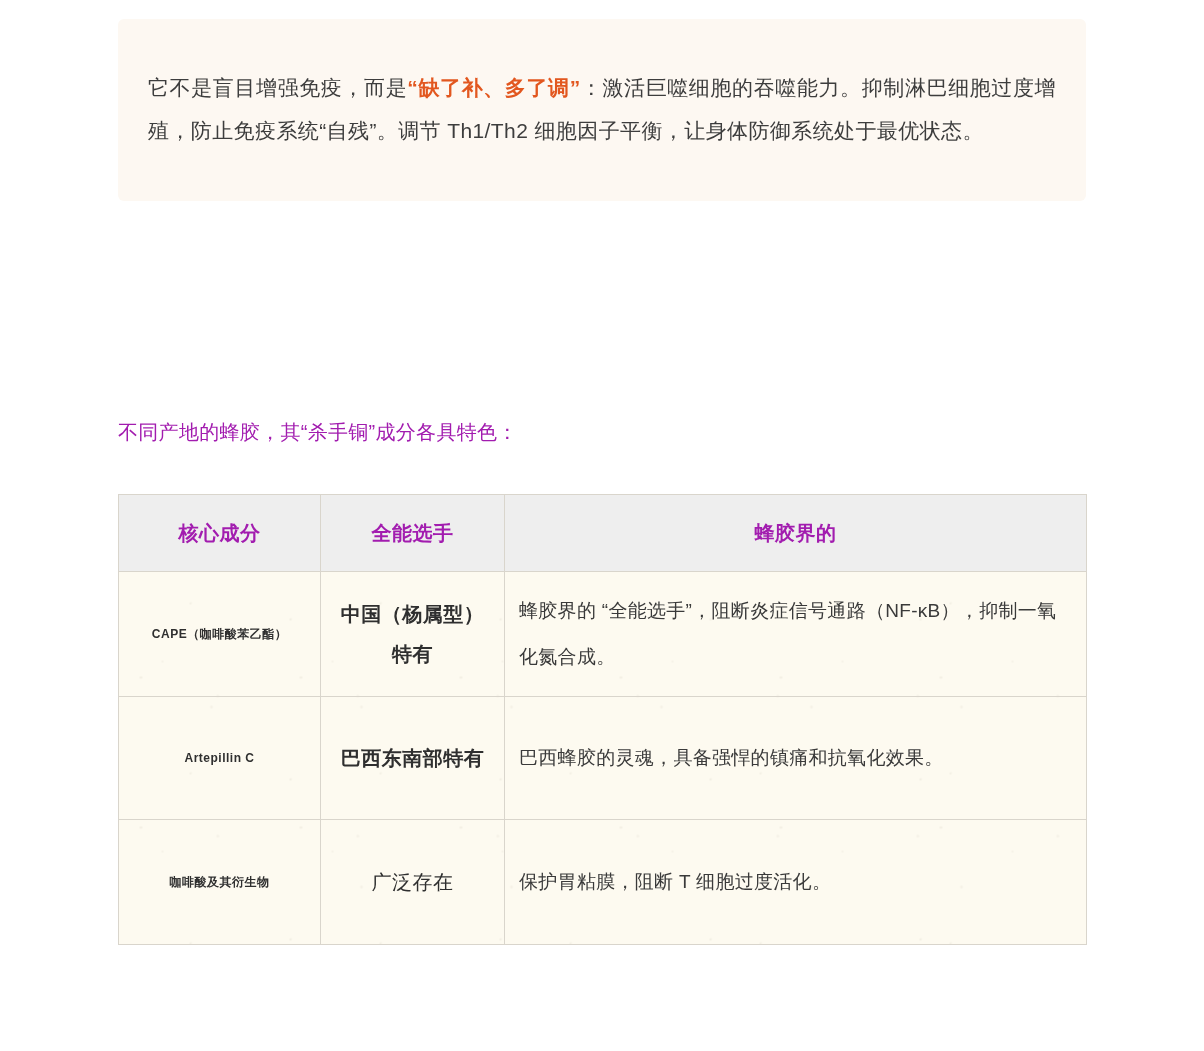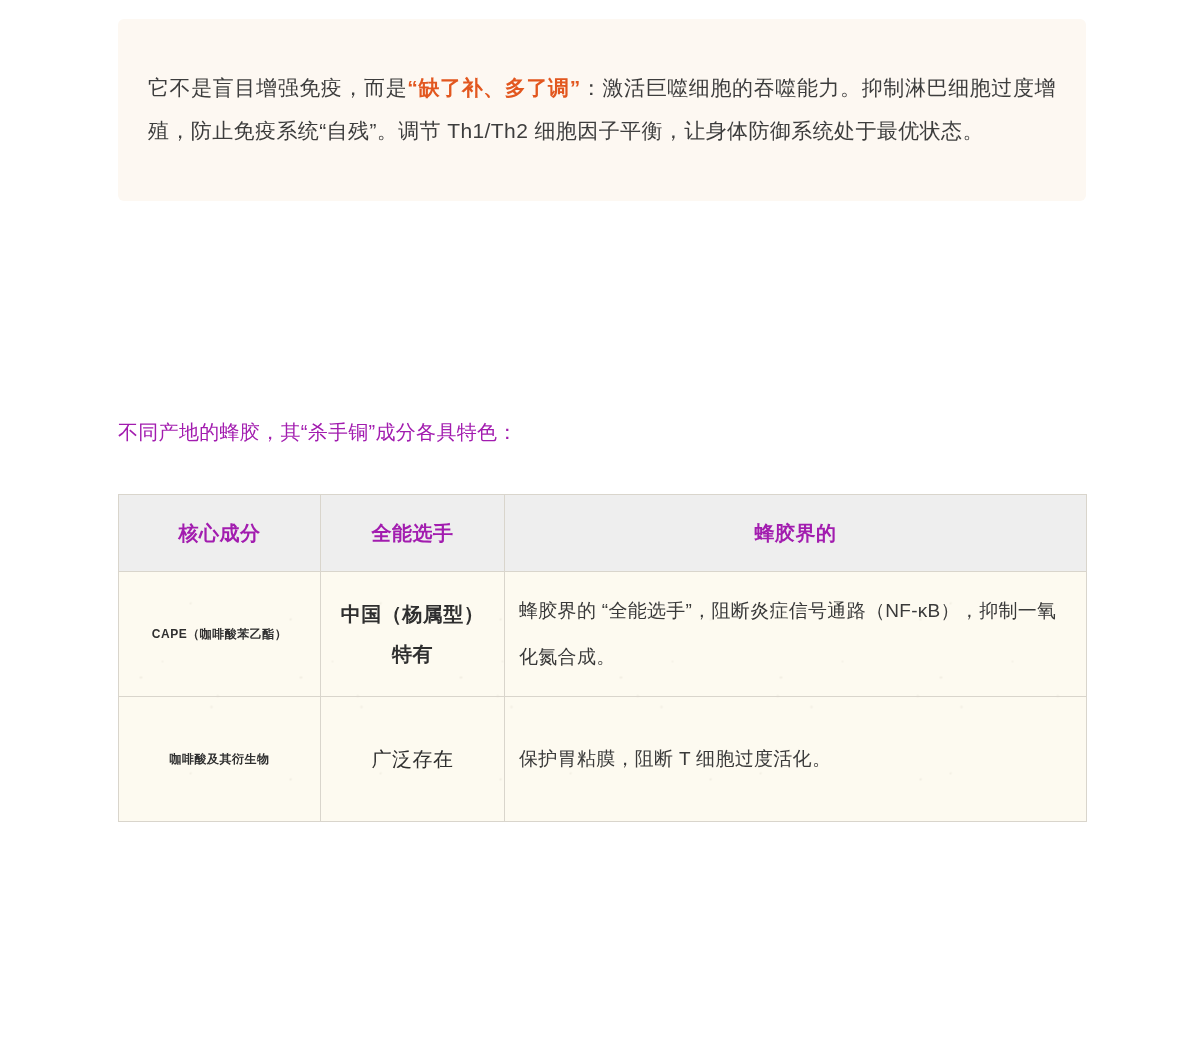--- a/index.html
+++ b/index.html
@@ -181,20 +181,25 @@
           <th>全能选手</th>
           <th>蜂胶界的</th>
         </tr>
       </thead>
       <tbody>
         <tr class="row-h1">
           <td class="cell-name">CAPE（咖啡酸苯乙酯）</td>
           <td class="cell-origin bold">中国（杨属型）特有</td>
           <td class="cell-func">蜂胶界的 “全能选手”，阻断炎症信号通路（NF-κB），抑制一氧化氮合成。</td>
         </tr>
+        <tr class="row-h3">
+          <td class="cell-name">Artepillin C</td>
+          <td class="cell-origin bold">巴西东南部特有</td>
+          <td class="cell-func">巴西蜂胶的灵魂，具备强悍的镇痛和抗氧化效果。</td>
+        </tr>
         <tr class="row-h4">
           <td class="cell-name">咖啡酸及其衍生物</td>
           <td class="cell-origin">广泛存在</td>
           <td class="cell-func">保护胃粘膜，阻断 T 细胞过度活化。</td>
         </tr>
       </tbody>
     </table>
   </div>
 
 </div>

